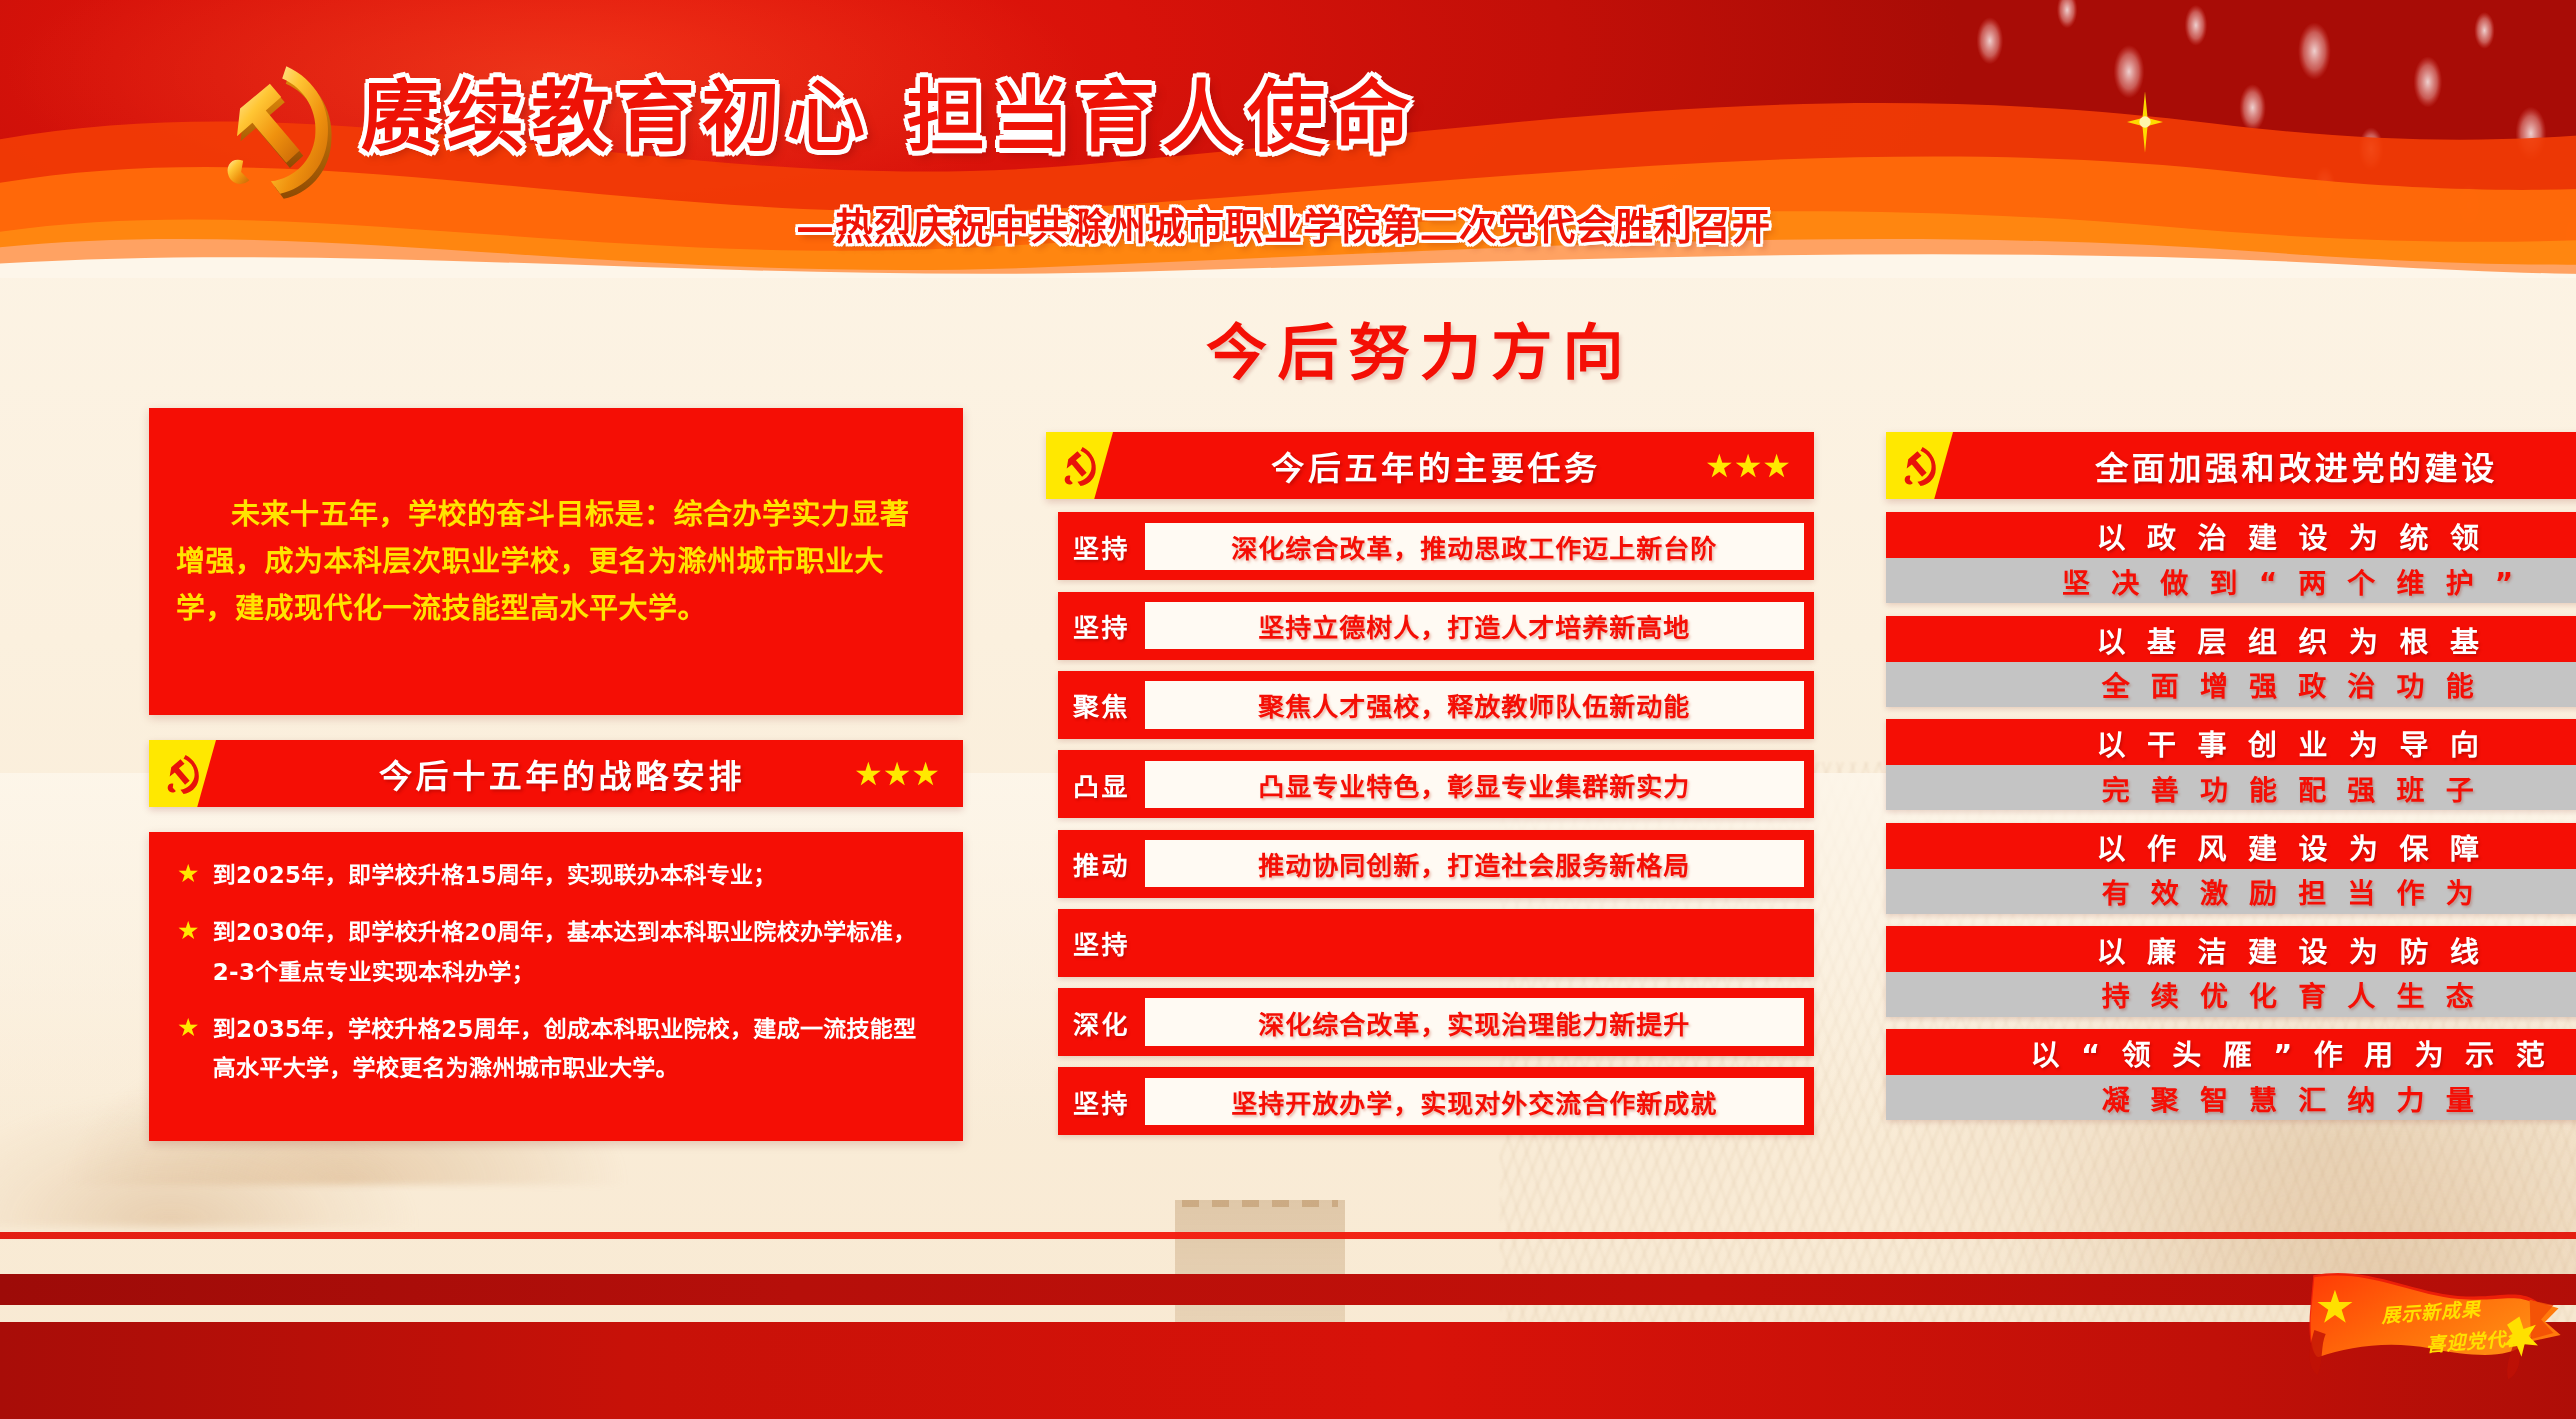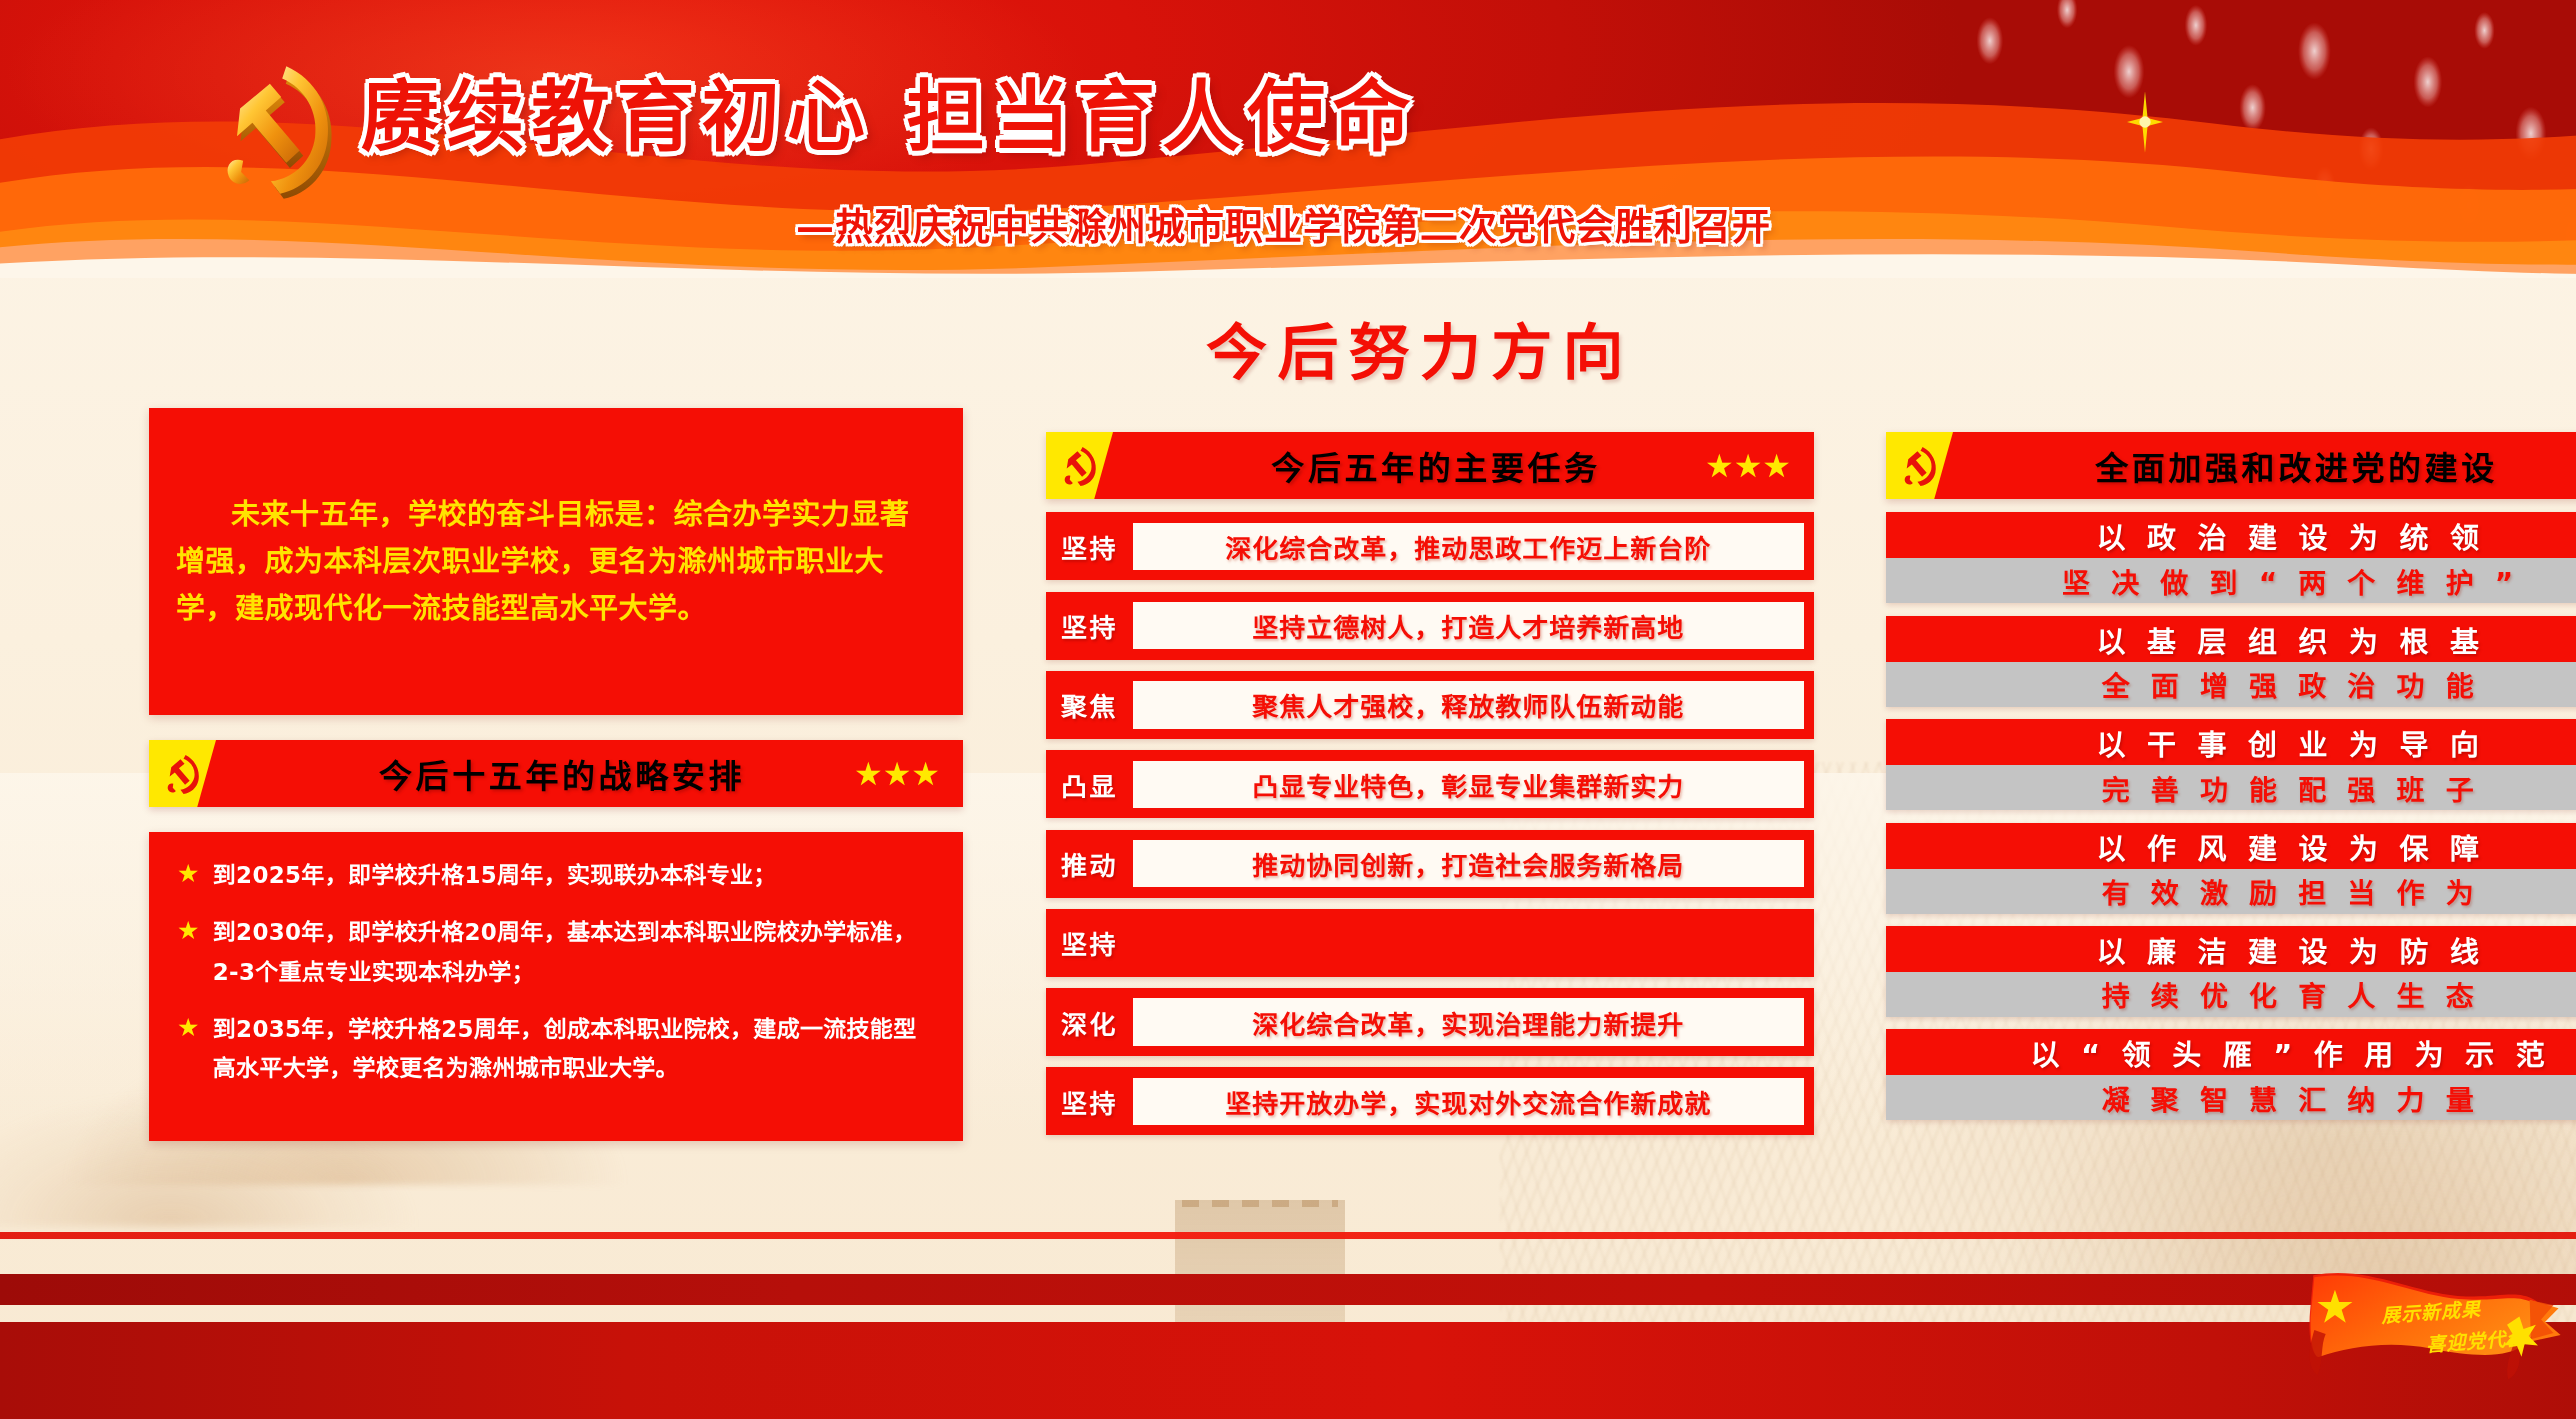--- a/index.html
+++ b/index.html
@@ -95,37 +95,37 @@
     padding:0 27px;text-indent:55px;letter-spacing:0.5px;
     font-family:"DejaVu Sans","Liberation Sans",sans-serif;}
 
   
   .bar{height:67px;position:relative;display:flex;align-items:center;
     background:#f50e05;box-shadow:0 2.6px 7.2px rgba(120,10,0,.18);}
   .bar-tab{position:absolute;left:0;top:0;height:67px;width:67px;
     background:#ffe800;clip-path:polygon(0 0, 100% 0, 72% 100%, 0 100%);
     display:flex;align-items:center;justify-content:center;}
   .bar-tab svg{width:39px;height:44px;}
-  .bar-title{flex:1;text-align:center;color:#000000;font-size:33px;font-weight:bold;
+  .bar-title{flex:1;text-align:center;color:#ffffff;font-size:33px;font-weight:bold;
     letter-spacing:3.6px;padding-left:67px;padding-right:55px;
     font-family:"DejaVu Sans","Liberation Sans",sans-serif;
     text-shadow:2.1px 2.1px 3.1px rgba(110,0,0,.32);}
   .bar-stars{position:absolute;right:23px;top:0;height:67px;display:flex;
     align-items:center;gap:8.2px;color:#ffe800;font-size:32px;line-height:1;}
 
   
   .strat-panel{margin-top:25px;width:814px;height:309px;background:#f50e05;
     box-shadow:0 3.1px 9.3px rgba(120,10,0,.18);padding:24px 28px;box-sizing:border-box;}
   .strat-item{display:flex;align-items:flex-start;margin-bottom:17.5px;}
   .strat-star{color:#ffe800;font-size:25px;line-height:1.42;margin-right:13.4px;flex:0 0 auto;}
   .strat-text{color:#fff;font-size:23px;font-weight:bold;line-height:1.72;letter-spacing:0.3px;
     font-family:"DejaVu Sans","Liberation Sans",sans-serif;}
 
   
-  .task-list{margin-top:13.4px;}
+  .task-list{margin-top:13.4px;margin-left:12px;}
   .task-row{display:flex;align-items:stretch;background:#f50e05;height:68px;
     margin-bottom:11.3px;box-shadow:0 2.1px 5.7px rgba(120,10,0,.16);}
   .task-key{width:87px;flex:0 0 87px;display:flex;align-items:center;justify-content:center;
     color:#fff;font-size:26px;font-weight:bold;letter-spacing:2.6px;
     font-family:"DejaVu Sans","Liberation Sans",sans-serif;
     text-shadow:1.5px 1.5px 2.6px rgba(110,0,0,.30);}
   .task-body{flex:1;margin:10.3px 10.3px 10.3px 0;background:#fffaf3;
     display:flex;align-items:center;justify-content:center;}
   .task-text{color:#f50e05;font-size:26px;font-weight:bold;letter-spacing:1px;
     font-family:"DejaVu Sans","Liberation Sans",sans-serif;

